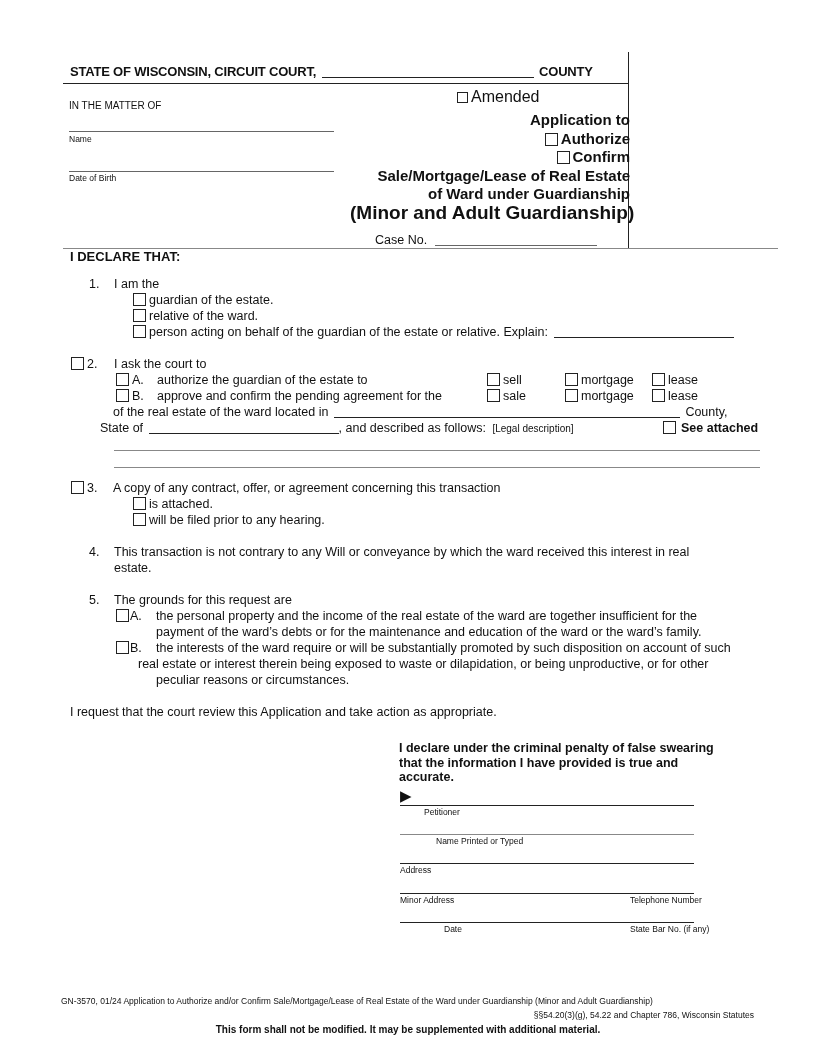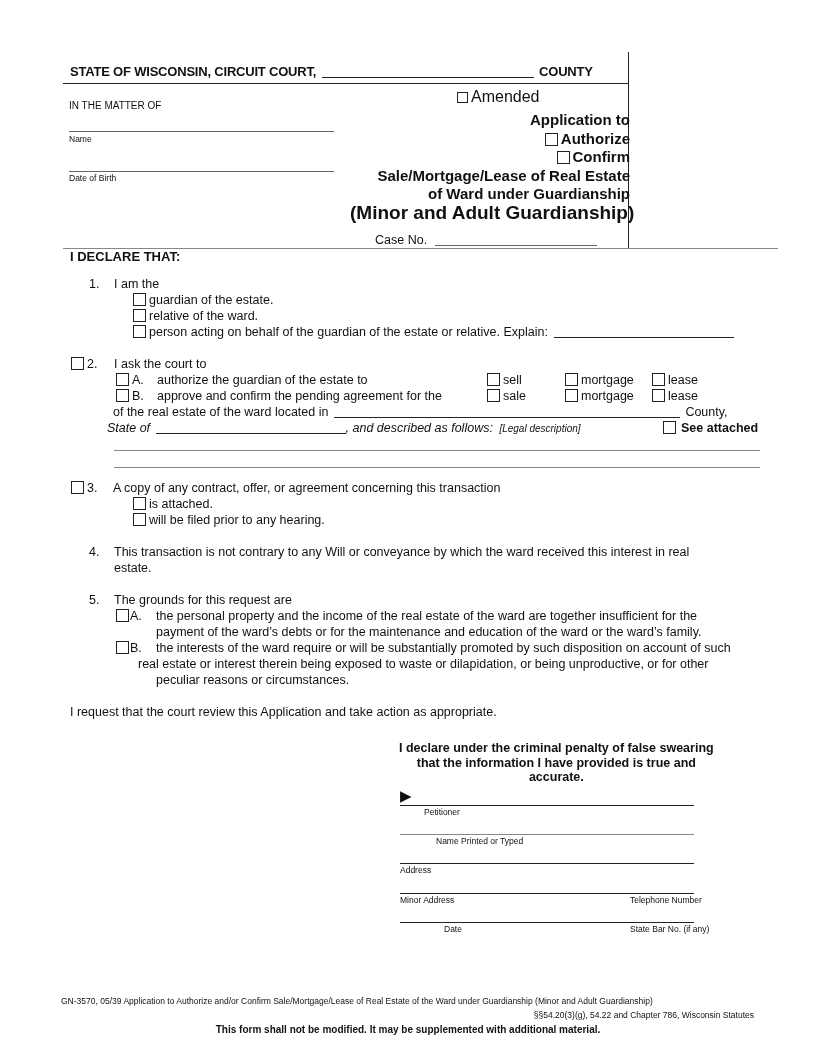--- a/index.html
+++ b/index.html
@@ -8,21 +8,21 @@
   .abs { position: absolute; white-space: nowrap; }
   .t13 { font-size: 12.5px; line-height: 15px; }
   .t9 { font-size: 8.5px; line-height: 10px; }
   .hline { position: absolute; height: 0; border-top: 1px solid #222; }
   .hline.gray { border-top-color: #888; }
   .vline { position: absolute; width: 0; border-left: 1px solid #222; }
   .cb { display: inline-block; width: 11px; height: 11px; border: 1px solid #222;
         box-sizing: border-box; vertical-align: -1px; margin-right: 3px; background: #fff; }
   .cb.lg { width: 13px; height: 13px; vertical-align: -2px; }
   .blank { display: inline-block; border-bottom: 1px solid #222; height: 12px; vertical-align: -2px; }
-  .bold { font-weight: bold; text-align: center; }
+  .bold { font-weight: bold; }
   .center { text-align: right; }
 </style>
 </head>
 <body>
 
 <div class="vline" style="left:628px; top:52px; height:196px;"></div>
 <div class="hline" style="left:63px; top:83px; width:565px;"></div>
 <div class="hline gray" style="left:63px; top:248px; width:715px;"></div>
 
 <div class="abs" style="left:70px; top:64px; font-size:13px; font-weight:bold; letter-spacing:-0.2px;">
@@ -79,21 +79,21 @@
 <div class="abs t13" style="left:157px; top:389px;">approve and confirm the pending agreement for the</div>
 <div class="abs t13" style="left:487px; top:389px;"><span class="cb lg"></span><span>sale</span></div>
 <div class="abs t13" style="left:565px; top:389px;"><span class="cb lg"></span><span>mortgage</span></div>
 <div class="abs t13" style="left:652px; top:389px;"><span class="cb lg"></span><span>lease</span></div>
 
 <div class="abs t13" style="left:113px; top:405px;">
   <span>of the real estate of the ward located in</span>
   <span class="blank" style="width:346px; margin:0 2px;"></span>
   <span>County,</span>
 </div>
-<div class="abs t13" style="left:107px; top:421px;font-style:italic;">
+<div class="abs t13" style="left:100px; top:421px;">
   <span>State of</span>
   <span class="blank" style="width:190px; margin-left:2px;"></span><span>, and described as follows:</span>
   <span style="font-size:10px; margin-left:3px;">[Legal description]</span>
 </div>
 <div class="abs t13 bold" style="left:663px; top:421px;"><span class="cb lg" style="margin-right:5px;"></span><span>See attached</span></div>
 <div class="hline gray" style="left:114px; top:450px; width:646px;"></div>
 <div class="hline gray" style="left:114px; top:467px; width:646px;"></div>
 
 <div class="abs t13" style="left:71px; top:481px;">
   <span class="cb lg"></span><span>3.</span>
@@ -135,15 +135,15 @@
 <div class="abs t9" style="left:400px; top:865px;">Address</div>
 
 <div class="hline" style="left:400px; top:893px; width:294px;"></div>
 <div class="abs t9" style="left:400px; top:895px;">Minor Address</div>
 <div class="abs t9" style="left:630px; top:895px;">Telephone Number</div>
 
 <div class="hline" style="left:400px; top:922px; width:294px;"></div>
 <div class="abs t9" style="left:400px; top:924px;padding-left:44px;">Date</div>
 <div class="abs t9" style="left:630px; top:924px;">State Bar No. (if any)</div>
 
-<div class="abs t9" style="left:61px; top:996px;">GN-3570, 05/39 Application to Authorize and/or Confirm Sale/Mortgage/Lease of Real Estate of the Ward under Guardianship (Minor and Adult Guardianship)</div>
+<div class="abs t9" style="left:61px; top:996px;">GN-3570, 01/24 Application to Authorize and/or Confirm Sale/Mortgage/Lease of Real Estate of the Ward under Guardianship (Minor and Adult Guardianship)</div>
 <div class="abs t9" style="right:62px; top:1010px;">§§54.20(3)(g), 54.22  and Chapter 786, Wisconsin Statutes</div>
 <div class="abs" style="left:0; width:816px; text-align:center; top:1024px; font-size:10px; font-weight:bold;">This form shall not be modified. It may be supplemented with additional material.</div>
 
 </body></html>

